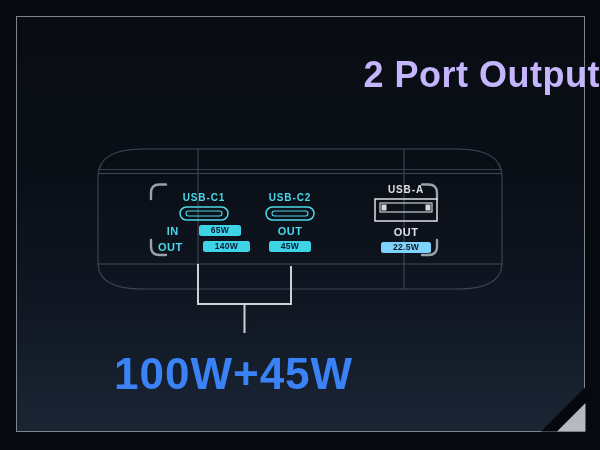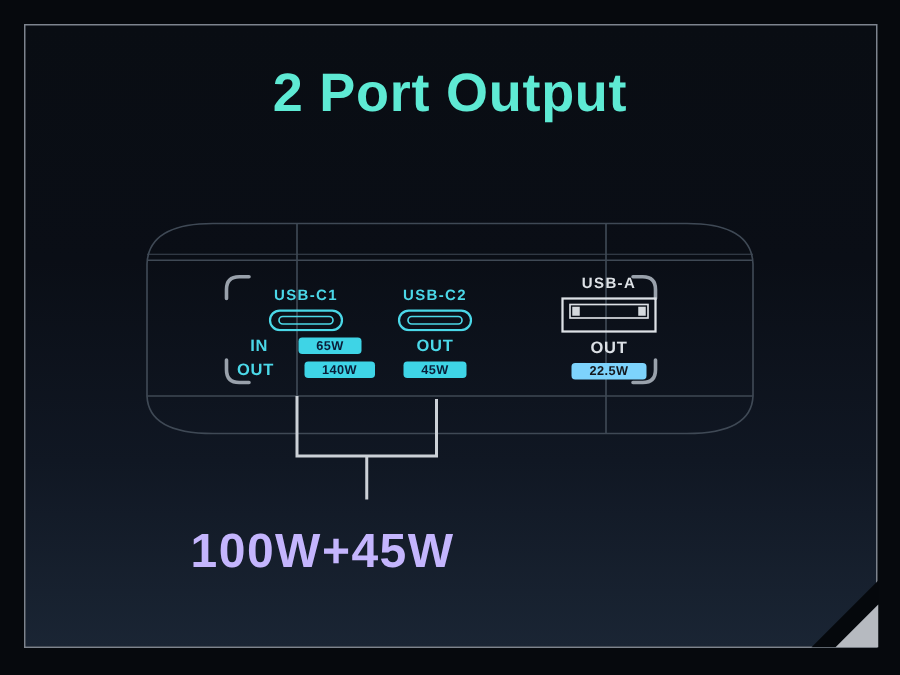--- a/index.html
+++ b/index.html
@@ -9,26 +9,26 @@
     font-family:"Liberation Sans", sans-serif;
     -webkit-font-smoothing:antialiased;
   }
   .frame{
     position:absolute;left:16px;top:16px;width:567px;height:414px;
     border:1px solid #7d848e;
     background:linear-gradient(180deg,#090d13 0%,#0a0e16 38%,#101723 70%,#1a2534 100%);
   }
   .overlay{position:absolute;left:0;top:0;width:600px;height:450px;}
   .page-title{
-    position:absolute;left:0;right:0;top:41px;text-align:center;
-    font-size:36px;font-weight:800;color:#5eead4;letter-spacing:.5px;
+    position:absolute;left:0;right:0;top:54px;text-align:right;
+    font-size:36px;font-weight:800;color:#c4b5fd;letter-spacing:.5px;
   }
   .total-output{
-    position:absolute;left:127px;top:349px;
-    font-size:32px;font-weight:800;color:#c4b5fd;letter-spacing:1px;
+    position:absolute;left:114px;top:349px;
+    font-size:44px;font-weight:800;color:#3b82f6;letter-spacing:1px;
   }
   .port-col{
     position:absolute;width:100px;display:flex;flex-direction:column;
     align-items:center;gap:3px;
   }
   #col-usbc1{left:154px;top:192px;}
   #col-usbc2{left:240px;top:192px;}
   #col-usba{left:356px;top:184px;}
   .port-label{font-size:10px;font-weight:800;letter-spacing:.9px;}
   .cyan{color:#4bd8e8;text-align:right;}

